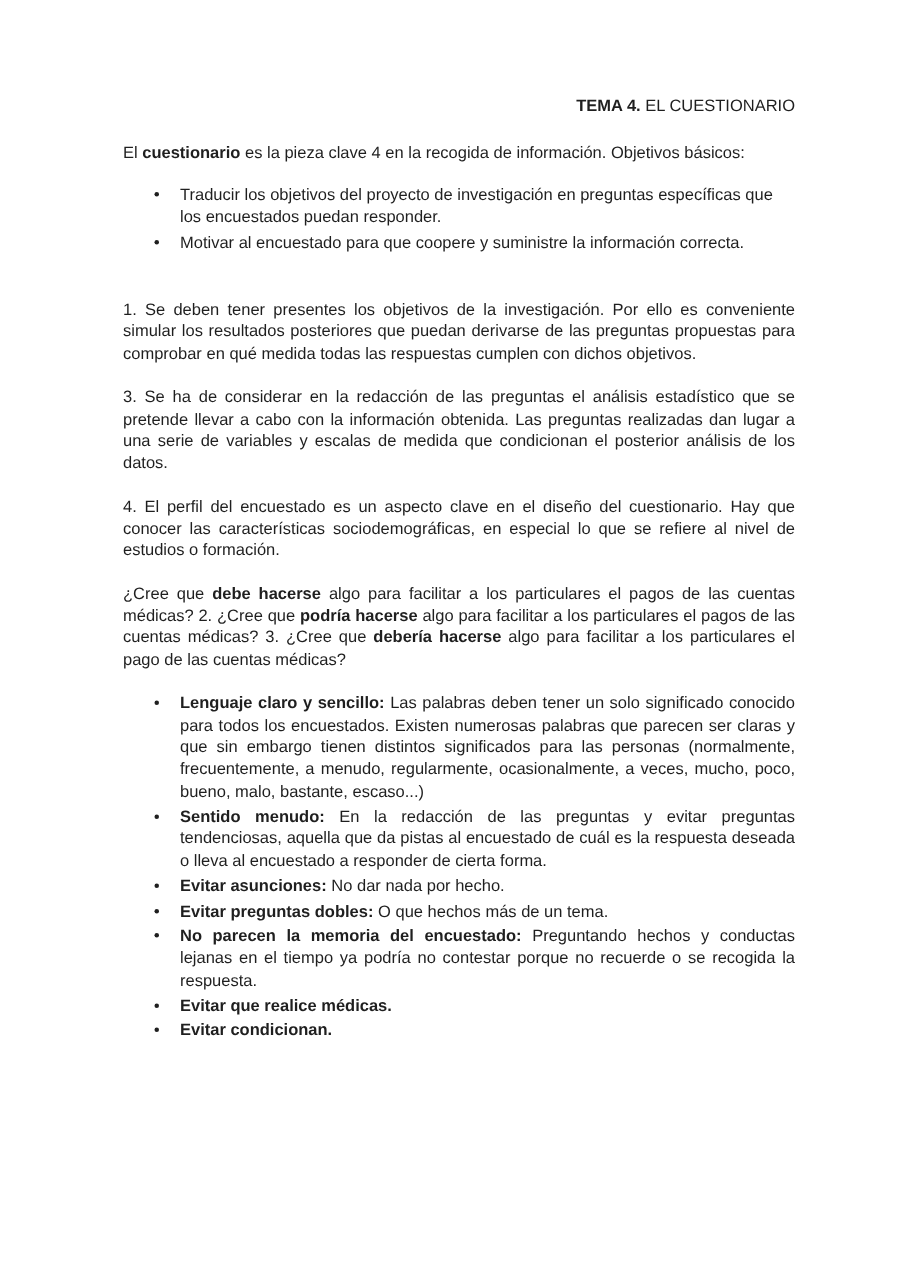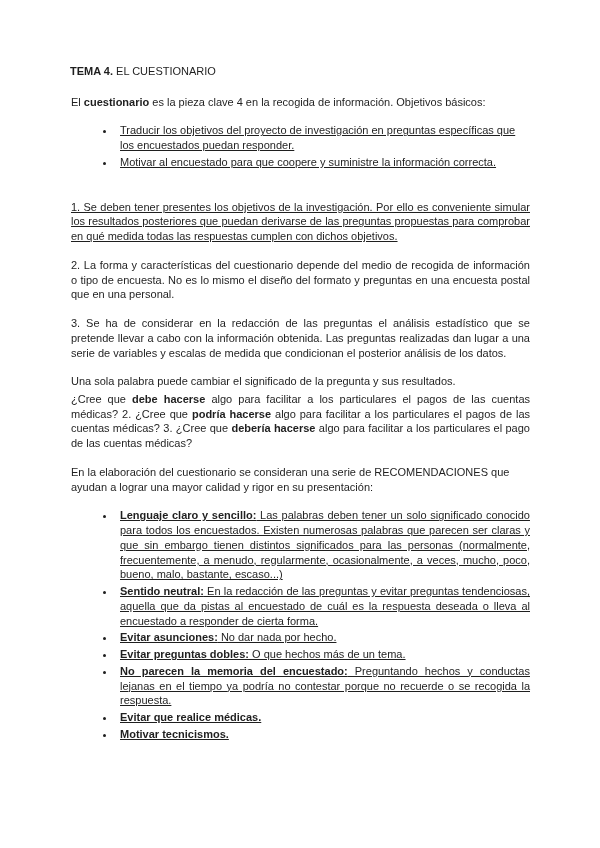--- a/index.html
+++ b/index.html
@@ -14,61 +14,58 @@
   }
   .page {
     box-sizing: border-box;
     width: 600px;
     height: 848px;
     padding: 64px 70px 40px 70px;
     overflow: hidden;
     background: #ffffff;
   }
   .title {
-    text-align: left;
+    text-align: right;
     margin: 0 0 16px 0;
   }
   .para {
-    margin: 0 0 14px 1px;
+    margin: 0 0 14px 12px;
   }
   .para.justify { text-align: justify; }
   .para.tight { margin-bottom: 3px; }
-  .para.space-before { margin-top: 30px; text-decoration: underline; }
+  .para.space-before { margin-top: 30px; }
   ul.doc-list {
     margin: 0 0 14px 0;
     padding: 0 0 0 46px;
     list-style: disc outside;
   }
   ul.doc-list li {
     margin: 0 0 2px 0;
     padding-left: 4px;
-    text-decoration: underline;
   }
   ul.doc-list.justify li { text-align: justify; }
   .b { font-weight: bold; }
   .i { }
 </style>
 </head>
 <body>
 
 <div class="page">
     <div class="title"><span class="b ">TEMA 4.</span><span class=""> EL CUESTIONARIO</span></div>
     <div class="para"><span class="">El </span><span class="b ">cuestionario</span><span class=""> es la pieza clave 4 en la recogida de información. Objetivos básicos:</span></div>
     <ul class="doc-list">
       <li><span class="">Traducir los objetivos del proyecto de investigación en preguntas específicas que los encuestados puedan responder.</span></li>
       <li><span class="">Motivar al encuestado para que coopere y suministre la información correcta.</span></li>
     </ul>
     <div class="para justify space-before"><span class="">1. Se deben tener presentes los objetivos de la investigación. Por ello es conveniente simular los resultados posteriores que puedan derivarse de las preguntas propuestas para comprobar en qué medida todas las respuestas cumplen con dichos objetivos.</span></div>
-    <div class="para justify"><span class="">2. La forma y características del cuestionario depende del medio de recogida de información o tipo de encuesta. No es lo mismo el diseño del formato y preguntas en una encuesta postal que en una personal.</span></div>
     <div class="para justify"><span class="">3. Se ha de considerar en la redacción de las preguntas el análisis estadístico que se pretende llevar a cabo con la información obtenida. Las preguntas realizadas dan lugar a una serie de variables y escalas de medida que condicionan el posterior análisis de los datos.</span></div>
-    <div class="para tight"><span class="">Una sola palabra puede cambiar el significado de la pregunta y sus resultados.</span></div>
+    <div class="para justify"><span class="">4. El perfil del encuestado es un aspecto clave en el diseño del cuestionario. Hay que conocer las características sociodemográficas, en especial lo que se refiere al nivel de estudios o formación.</span></div>
     <div class="para justify"><span class="i">¿Cree que </span><span class="b i">debe hacerse</span><span class="i"> algo para facilitar a los particulares el pagos de las cuentas médicas? 2. ¿Cree que </span><span class="b i">podría hacerse</span><span class="i"> algo para facilitar a los particulares el pagos de las cuentas médicas? 3. ¿Cree que </span><span class="b i">debería hacerse</span><span class="i"> algo para facilitar a los particulares el pago de las cuentas médicas?</span></div>
-    <div class="para"><span class="">En la elaboración del cuestionario se consideran una serie de RECOMENDACIONES que ayudan a lograr una mayor calidad y rigor en su presentación:</span></div>
     <ul class="doc-list justify" style="margin-top: 14px;">
       <li><span class="b ">Lenguaje claro y sencillo:</span><span class=""> Las palabras deben tener un solo significado conocido para todos los encuestados. Existen numerosas palabras que parecen ser claras y que sin embargo tienen distintos significados para las personas (normalmente, frecuentemente, a menudo, regularmente, ocasionalmente, a veces, mucho, poco, bueno, malo, bastante, escaso...)</span></li>
-      <li><span class="b ">Sentido neutral:</span><span class=""> En la redacción de las preguntas y evitar preguntas tendenciosas, aquella que da pistas al encuestado de cuál es la respuesta deseada o lleva al encuestado a responder de cierta forma.</span></li>
+      <li><span class="b ">Sentido menudo:</span><span class=""> En la redacción de las preguntas y evitar preguntas tendenciosas, aquella que da pistas al encuestado de cuál es la respuesta deseada o lleva al encuestado a responder de cierta forma.</span></li>
       <li><span class="b ">Evitar asunciones:</span><span class=""> No dar nada por hecho.</span></li>
       <li><span class="b ">Evitar preguntas dobles:</span><span class=""> O que hechos más de un tema.</span></li>
       <li><span class="b ">No parecen la memoria del encuestado:</span><span class=""> Preguntando hechos y conductas lejanas en el tiempo ya podría no contestar porque no recuerde o se recogida la respuesta.</span></li>
       <li><span class="b ">Evitar que realice médicas.</span></li>
-      <li><span class="b ">Motivar tecnicismos.</span></li>
+      <li><span class="b ">Evitar condicionan.</span></li>
     </ul>
   </div>
 
 </body></html>

